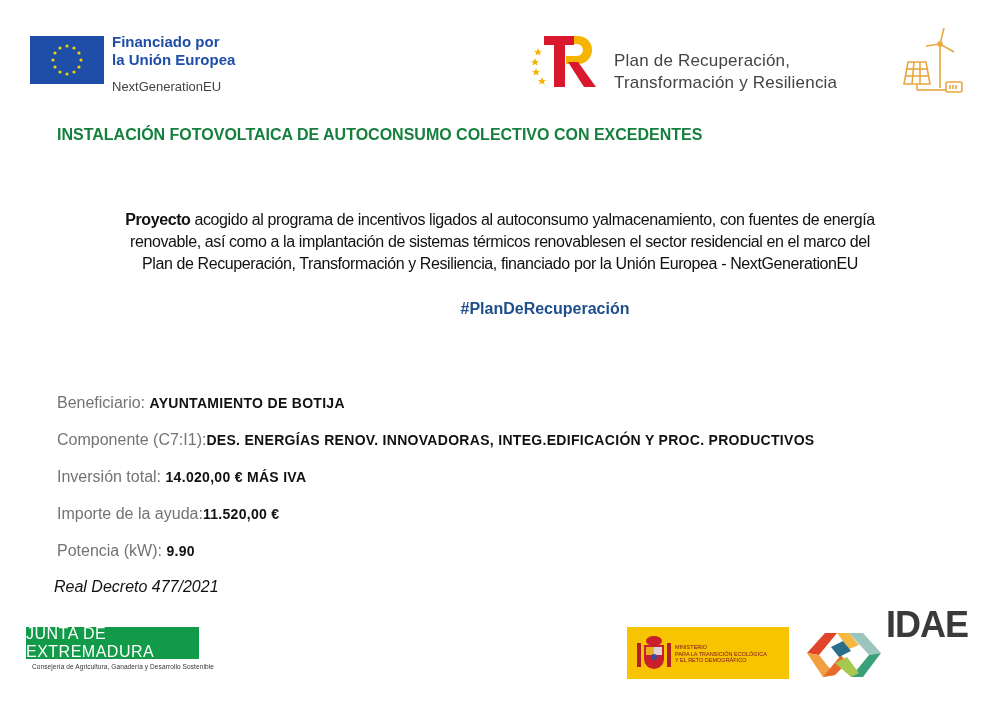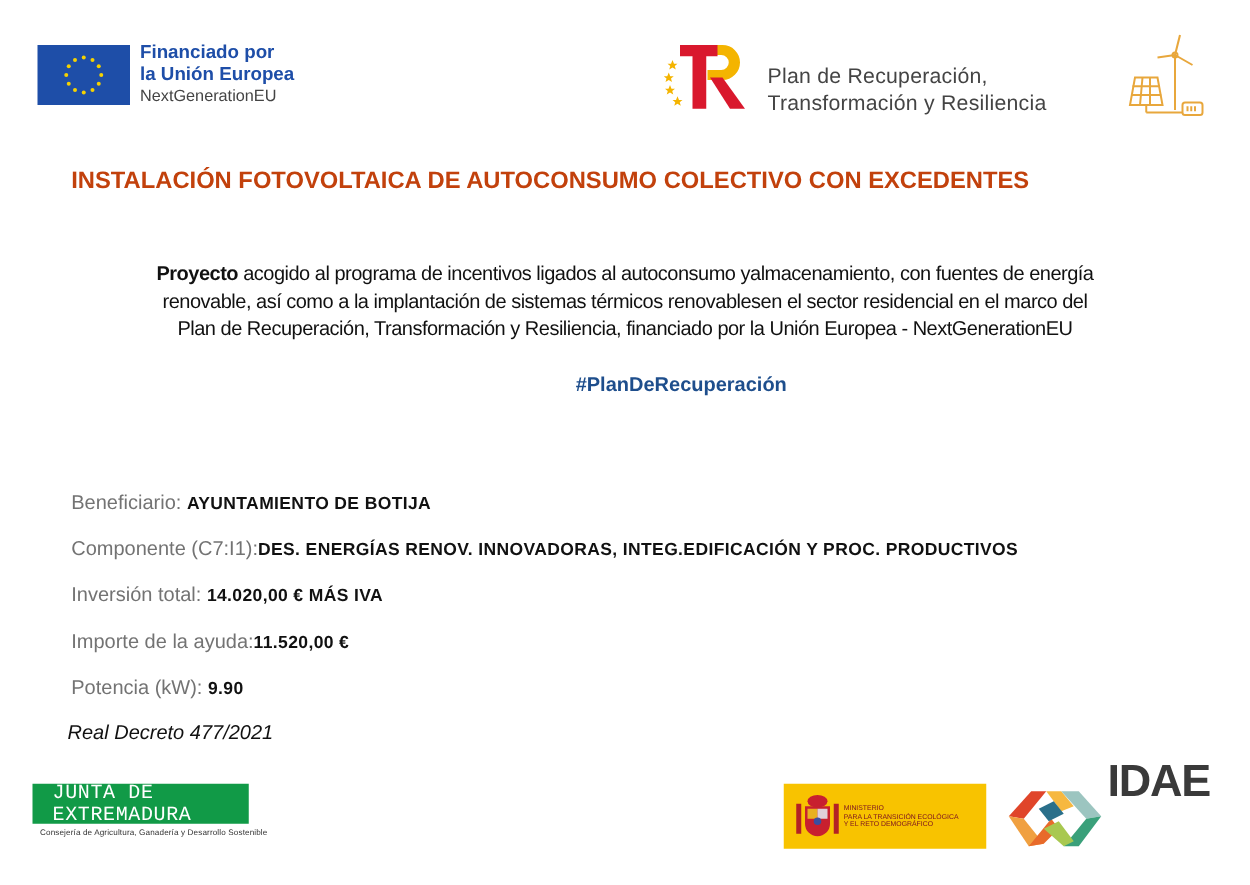--- a/index.html
+++ b/index.html
@@ -5,48 +5,48 @@
   * { box-sizing: border-box; margin: 0; padding: 0; }
   html, body { width: 1000px; height: 708px; background: #ffffff; overflow: hidden; }
   body { position: relative; font-family: "Liberation Sans", sans-serif; color: #111; }
 
   .abs { position: absolute; }
 
   
   .eu-flag { left: 30px; top: 36px; width: 74px; height: 48px; background: #1e4ea8; }
   .eu-text { left: 112px; top: 34px; line-height: 1; }
   .eu-line1, .eu-line2 { font-weight: bold; color: #1e4ea8; font-size: 15px; display: block; margin-bottom: 3px; }
-  .eu-line3 { color: #444; font-size: 13px; display: block; margin-top: 3px; }
+  .eu-line3 { color: #444; font-size: 13px; display: block; margin-top: 13px; }
 
   
   .prtr-mark { left: 530px; top: 32px; width: 70px; height: 58px; }
   .prtr-text { left: 614px; top: 50px; font-weight: normal; color: #444; font-size: 17px; line-height: 22px; letter-spacing: 0.2px; }
   .energy-icon { left: 900px; top: 26px; width: 66px; height: 68px; }
 
   
-  .title { left: 57px; top: 133px; width: 900px; font-weight: bold; font-size: 19px; line-height: 24px; color: #c2410c; }
+  .title { left: 57px; top: 123px; width: 900px; font-weight: bold; font-size: 16px; line-height: 24px; color: #15803d; }
 
   .desc { left: 40px; top: 209px; width: 920px; text-align: center; font-size: 16px; line-height: 22px; letter-spacing: -0.4px; color: #111; }
   .desc b { font-weight: bold; }
 
   .hashtag { left: 0; width: 1000px; top: 300px; text-align: center; font-weight: bold; font-size: 16px; color: #1e4e8c; margin-left: 45px; }
 
   
   .field { left: 57px; white-space: nowrap; }
   .field .lbl { font-size: 16px; color: #737373; }
   .field .val { font-size: 14px; font-weight: bold; color: #111; letter-spacing: 0.3px; }
   .f1 { top: 394px; }
   .f2 { top: 431px; }
   .f3 { top: 468px; }
   .f4 { top: 505px; }
   .f5 { top: 542px; }
   .decree { left: 54px; top: 578px; font-style: italic; font-size: 16px; color: #111; }
 
   
-  .junta-box { left: 26px; top: 627px; width: 173px; height: 32px; background: #119a47; color: #fff; font-family: Liberation Mono, monospace; font-size: 16px; letter-spacing: 0.5px; display: flex; align-items: center; justify-content: center; padding-left: 16px; }
+  .junta-box { left: 26px; top: 627px; width: 173px; height: 32px; background: #119a47; color: #fff; font-family: Liberation Sans, sans-serif; font-size: 16px; letter-spacing: 0.5px; display: flex; align-items: center; justify-content: center; }
   .junta-sub { left: 32px; top: 663px; font-size: 6.5px; color: #333; letter-spacing: 0.1px; }
 
   .mitero { left: 627px; top: 627px; width: 162px; height: 52px; background: #f8c300; }
   .mitero-crest { position: absolute; left: 8px; top: 6px; width: 38px; height: 40px; }
   .mitero-text { position: absolute; left: 48px; top: 17px; font-size: 5.5px; line-height: 6.5px; color: #7a1020; }
 
   .idae-mark { left: 805px; top: 627px; width: 78px; height: 56px; }
   .idae-text { left: 886px; top: 604px; font-size: 36px; font-weight: bold; color: #3a3a3a; letter-spacing: -1px; }
 </style>
 </head>

